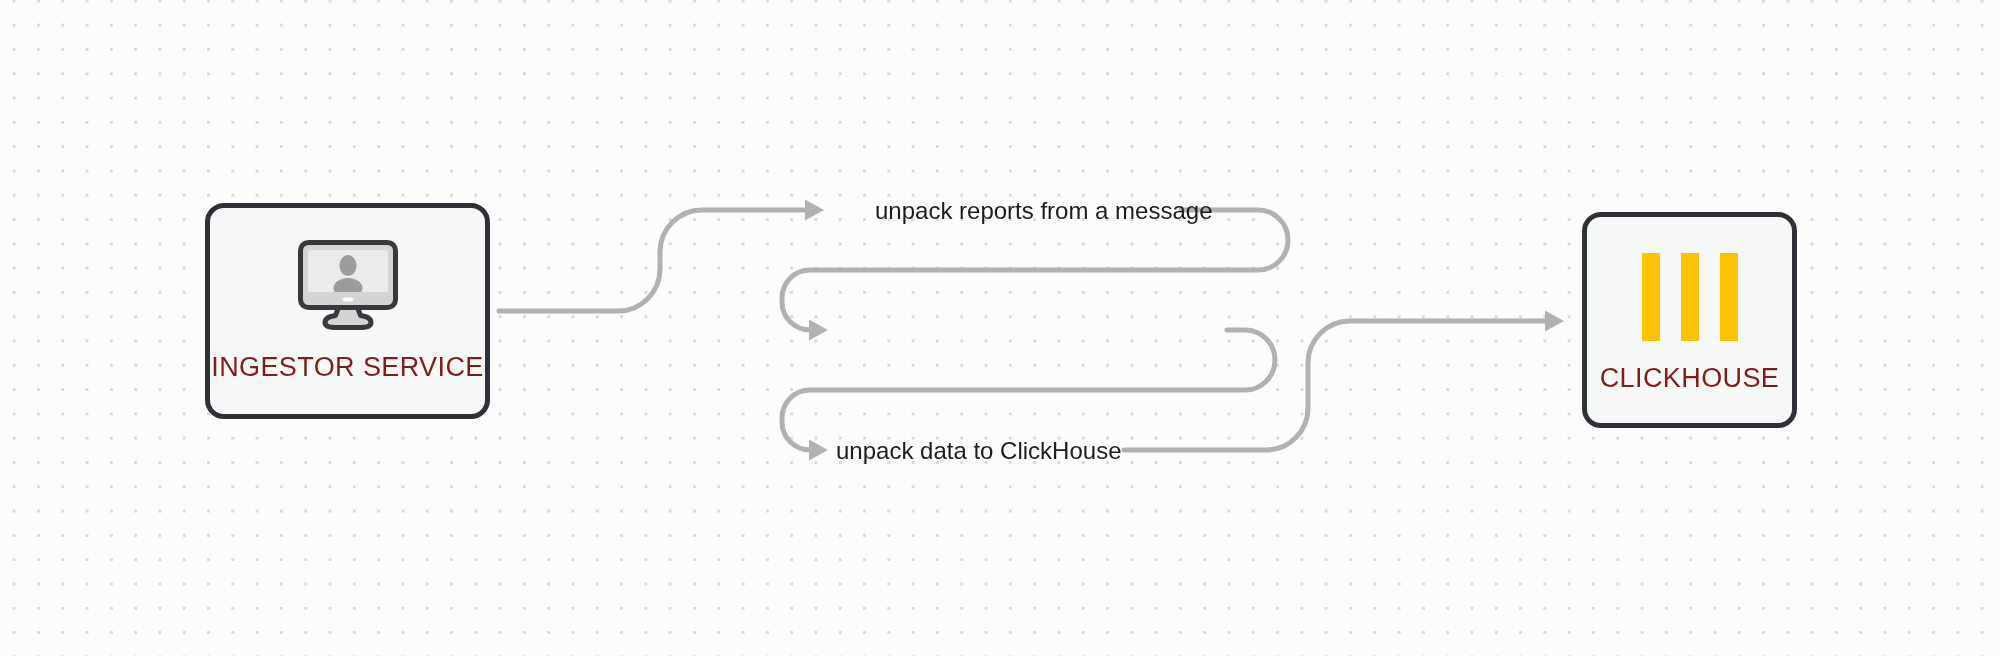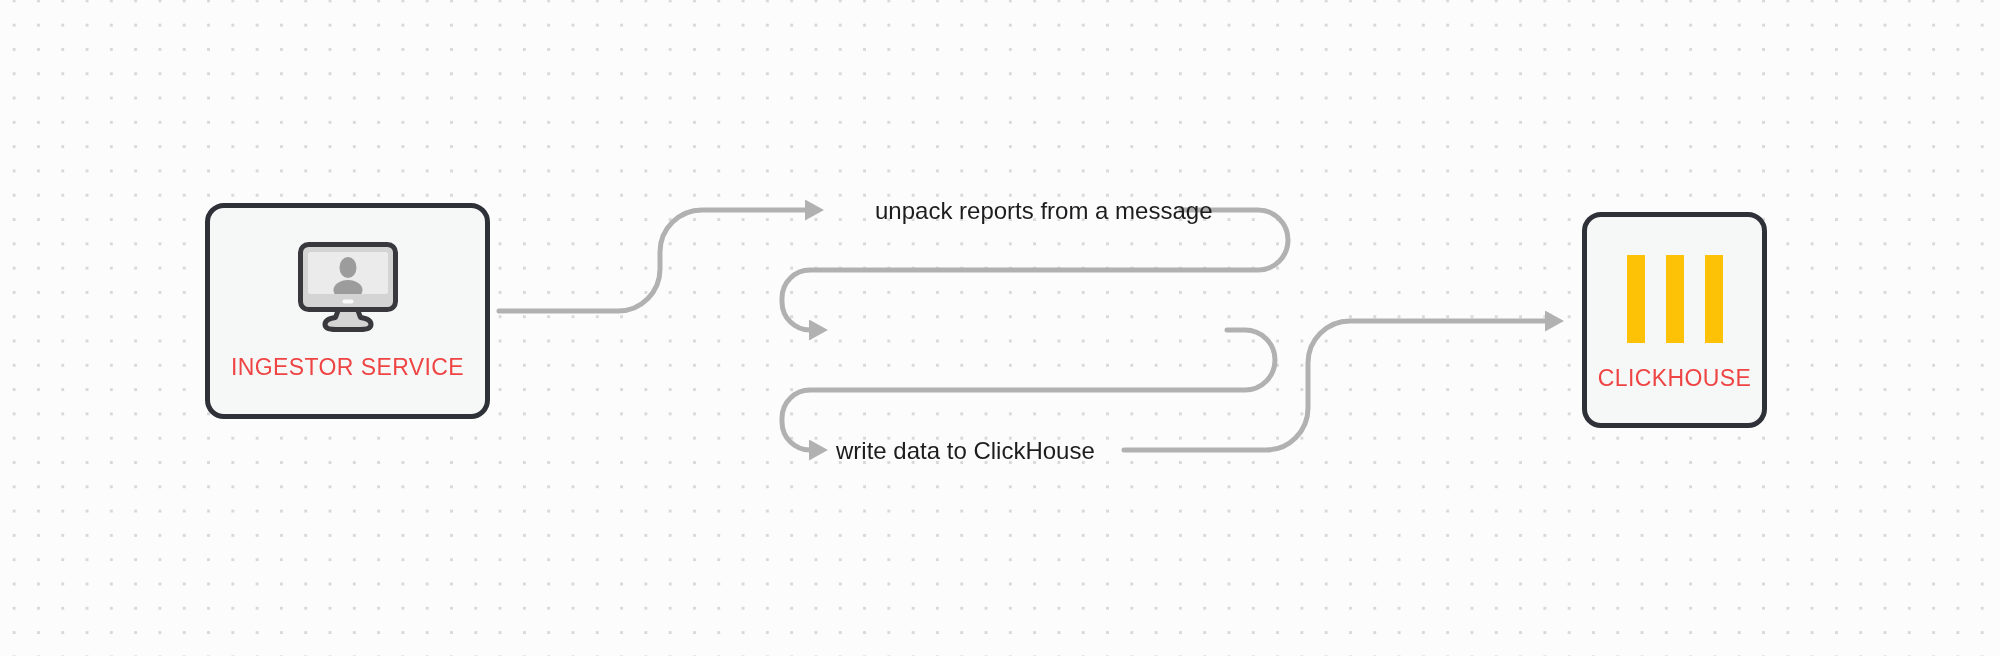--- a/index.html
+++ b/index.html
@@ -25,26 +25,26 @@
     box-sizing: border-box;
     background: #f6f8f7;
     border: 5px solid #2e3137;
     border-radius: 19px;
     display: flex;
     flex-direction: column;
     align-items: center;
     justify-content: center;
   }
   .node-ingestor { left: 205px; top: 203px; width: 285px; height: 216px; }
-  .node-clickhouse { left: 1582px; top: 212px; width: 185px; height: 216px; }
+  .node-clickhouse { left: 1582px; top: 212px; width: 215px; height: 216px; }
   .node-label {
     margin-top: 22px;
-    font-size: 23px;
+    font-size: 27px;
     letter-spacing: 0.4px;
-    color: #ef4444;
+    color: #7f1d1d;
     white-space: nowrap;
   }
   .monitor-icon { width: 100px; height: 90px; }
   .ch-bars { display: flex; gap: 21px; height: 88px; margin-top: 6px; }
   .ch-bar { width: 18px; height: 88px; background: #fdc205; }
   .step-label {
     position: absolute;
     transform: translateY(-50%);
     font-size: 24px;
     font-weight: 500;
@@ -96,15 +96,15 @@
   <div class="node node-clickhouse">
     <div class="ch-bars">
       <div class="ch-bar"></div>
       <div class="ch-bar"></div>
       <div class="ch-bar"></div>
     </div>
     <div class="node-label">CLICKHOUSE</div>
   </div>
 
   <span class="step-label step-1">unpack reports from a message</span>
-  <span class="step-label step-3">write data to ClickHouse</span>
+  <span class="step-label step-3">unpack data to ClickHouse</span>
 
 </div>
 
 </body></html>

